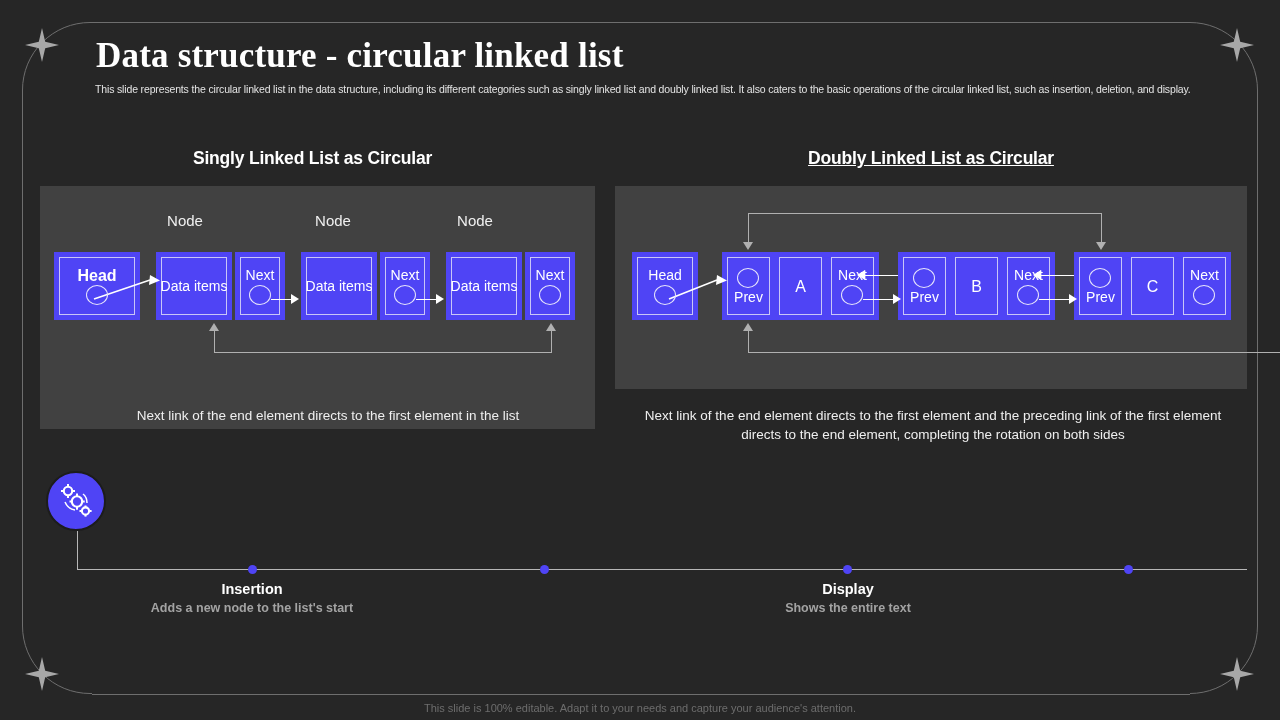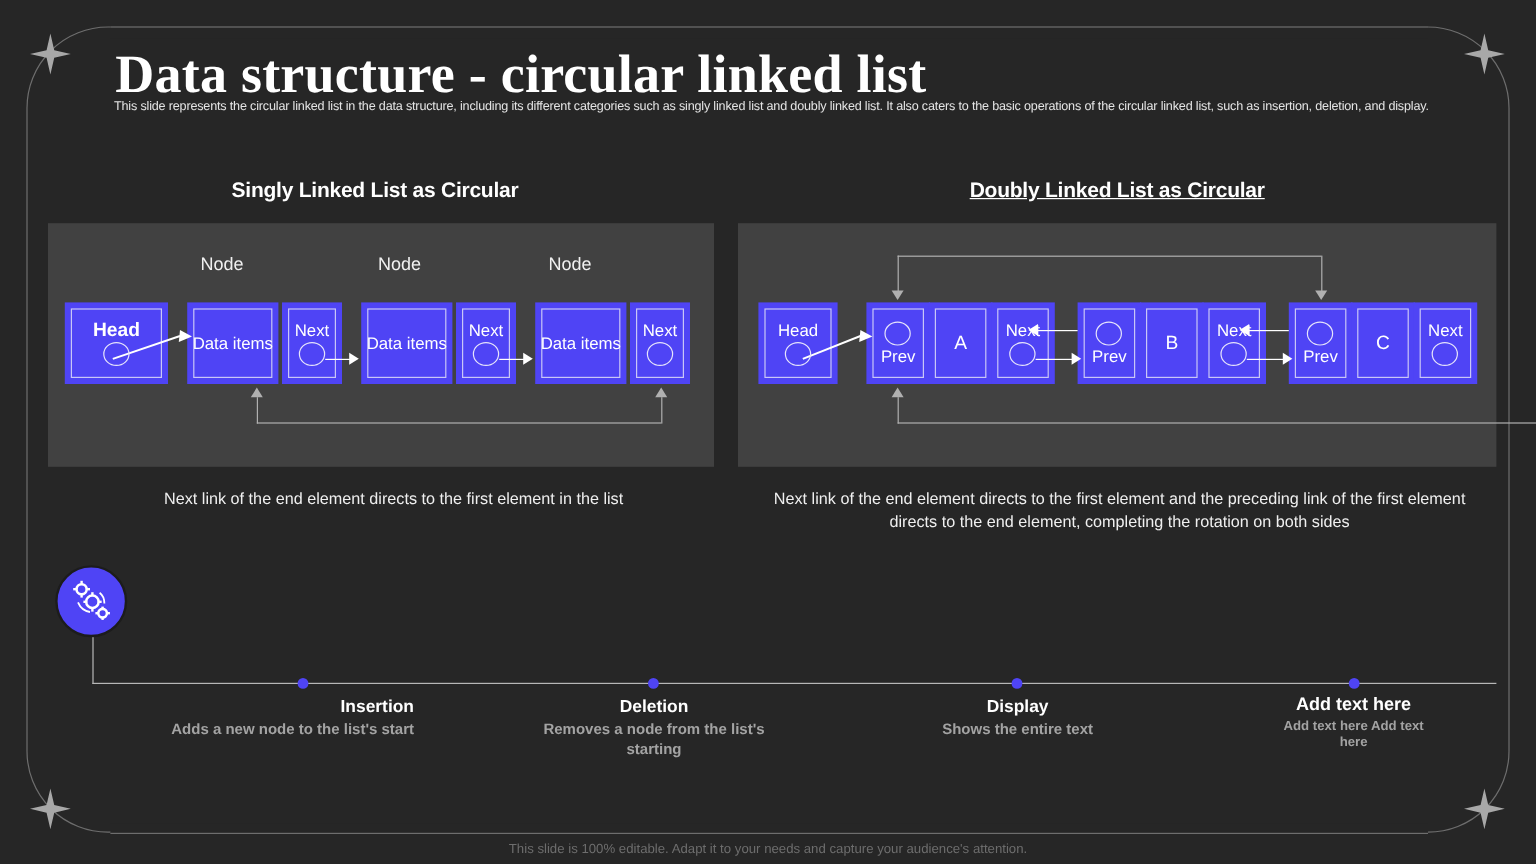--- a/index.html
+++ b/index.html
@@ -34,40 +34,40 @@
   .sparkle svg { display: block; }
   .sp-tl { left: 24px; top: 27px; }
   .sp-tr { left: 1219px; top: 27px; }
   .sp-bl { left: 24px; top: 656px; }
   .sp-br { left: 1219px; top: 656px; }
 
   
   .title {
     position: absolute; left: 96px; top: 36px;
     font-family: "Liberation Serif", serif;
-    font-weight: bold; font-size: 45px; color: #ffffff;
+    font-weight: bold; font-size: 35px; color: #ffffff;
     letter-spacing: .2px;
   }
   .subtitle {
     position: absolute; left: 95px; top: 82px; width: 1120px;
     font-size: 10.5px; line-height: 14px; color: #e4e4e4;
     letter-spacing: -.15px;
   }
 
   
   .sec-head {
     position: absolute; font-size: 17.5px; font-weight: bold; color: #ffffff;
     text-align: center; letter-spacing: -.2px;
   }
   .sec-head.left  { left: 40px;  top: 148px; width: 545px; }
   .sec-head.right { left: 615px; top: 148px; width: 632px; text-decoration: underline; }
 
   
   .panel { position: absolute; background: #414141; }
-  .panel-left  { left: 40px;  top: 186px; width: 555px; height: 203px; }
+  .panel-left  { left: 40px;  top: 186px; width: 555px; height: 243px; }
   .panel-right { left: 615px; top: 186px; width: 632px; height: 203px; }
 
   .node-label {
     position: absolute; font-size: 15px; color: #f0f0f0; text-align: center;
     width: 80px;
   }
 
   
   .cell {
     position: absolute; background: #4f44f5;
@@ -374,31 +374,23 @@
   </div>
 
   <div class="tl-vert"></div>
   <div class="tl-line"></div>
 
   <div class="tl-dot" style="left:248px;"></div>
   <div class="tl-dot" style="left:540px;"></div>
   <div class="tl-dot" style="left:843px;"></div>
   <div class="tl-dot" style="left:1124px;"></div>
 
-  <div class="tl-item" style="left:125px;text-align:right;">
+  <div class="tl-item" style="left:142px;">
     <div class="t">Insertion</div>
     <div class="d">Adds a new node to the list's start</div>
-  </div>
-  <div class="tl-item" style="left:435px;">
-    <div class="t">Deletion</div>
-    <div class="d">Removes a node from the list's starting</div>
   </div>
   <div class="tl-item" style="left:738px;">
     <div class="t">Display</div>
     <div class="d">Shows the entire text</div>
   </div>
-  <div class="tl-item small" style="left:1018px; top:578px;">
-    <div class="t" style="font-size:15px;">Add text here</div>
-    <div class="d" style="width:120px;margin:1px auto 0;">Add text here Add text here</div>
-  </div>
 
   <div class="footer">This slide is 100% editable. Adapt it to your needs and capture your audience's attention.</div>
 </div>
 
 </body></html>

